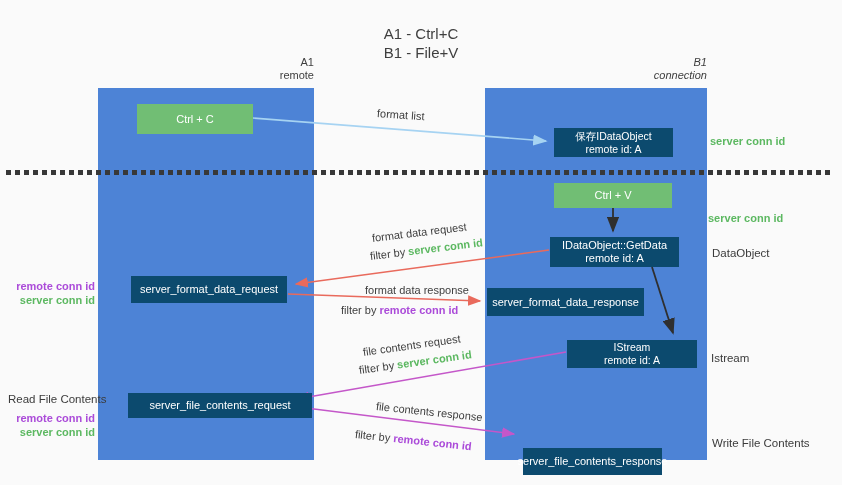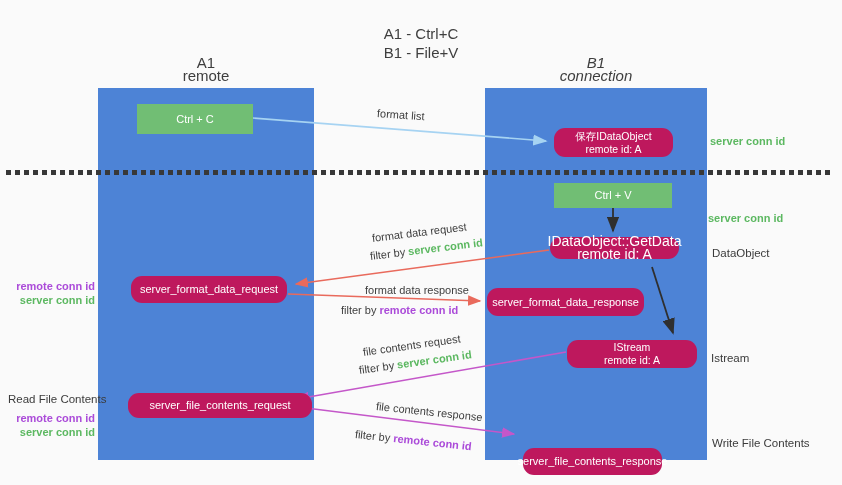--- a/index.html
+++ b/index.html
@@ -2,33 +2,33 @@
 <html><head>
 <meta charset="utf-8">
 <style>
   html,body{margin:0;padding:0;}
   .canvas{
     position:relative;width:842px;height:485px;background:#fafafa;overflow:hidden;
     font-family:"Liberation Sans",sans-serif;color:#3b3b3b;
   }
   .title{position:absolute;left:0;top:8px;width:842px;text-align:center;
     font-size:15px;line-height:19px;color:#3e3e3e;z-index:5;margin-top:16px;}
-  .col-header{position:absolute;text-align:center;font-size:15px;line-height:13px;color:#3e3e3e;z-index:5;}
+  .col-header{position:absolute;text-align:right;font-size:11px;line-height:13px;color:#3e3e3e;z-index:5;}
   .col-header.left{left:98px;top:56px;width:216px;}
   .col-header.right{left:485px;top:56px;width:222px;font-style:italic;}
   .column{position:absolute;top:88px;height:372px;background:#4d83d6;z-index:1;}
   .column.left{left:98px;width:216px;}
   .column.right{left:485px;width:222px;}
   .dotted-line{position:absolute;left:6px;top:170px;width:828px;height:5px;z-index:2;
     background:repeating-linear-gradient(90deg,#383838 0 5px,transparent 5px 9px);}
   .arrows{position:absolute;left:0;top:0;z-index:3;pointer-events:none;}
   .node{position:absolute;z-index:4;display:flex;flex-direction:column;align-items:center;
     justify-content:center;color:#fff;font-size:11px;line-height:13px;text-align:center;}
   .node.green{background:#71be74;}
-  .node.orange{background:#be185d;border-radius:11px;}
+  .node.orange{background:#0c4a6e;}
   .flbl{position:absolute;z-index:5;font-size:11px;line-height:13px;color:#3e3e3e;
     white-space:nowrap;transform-origin:left center;}
   .id-green{color:#5cb861;font-weight:bold;}
   .id-purple{color:#ab4bd9;font-weight:bold;}
   .gap{margin-left:3px;}
   .side{position:absolute;z-index:5;font-size:11.5px;line-height:14px;white-space:nowrap;}
   .side.right-align{text-align:right;font-size:11px;font-weight:bold;}
   .rot-p4{transform:rotate(4deg);}
   .rot-p6{transform:rotate(6deg);}
   .rot-n7{transform:rotate(-7deg);}
@@ -88,21 +88,21 @@
 
   <div class="node orange" style="left:554px;top:128px;width:119px;height:29px;font-size:10.5px">
     <div>保存IDataObject</div>
     <div>remote id: A</div>
   </div>
 
   <div class="node green" style="left:554px;top:183px;width:118px;height:25px">
     <div>Ctrl + V</div>
   </div>
 
-  <div class="node orange" style="left:550px;top:237px;width:129px;height:22px;font-size:14px">
+  <div class="node orange" style="left:550px;top:237px;width:129px;height:30px;font-size:11px">
     <div>IDataObject::GetData</div>
     <div>remote id: A</div>
   </div>
 
   <div class="node orange" style="left:131px;top:276px;width:156px;height:27px">
     <div>server_format_data_request</div>
   </div>
 
   <div class="node orange" style="left:487px;top:288px;width:157px;height:28px">
     <div>server_format_data_response</div>

